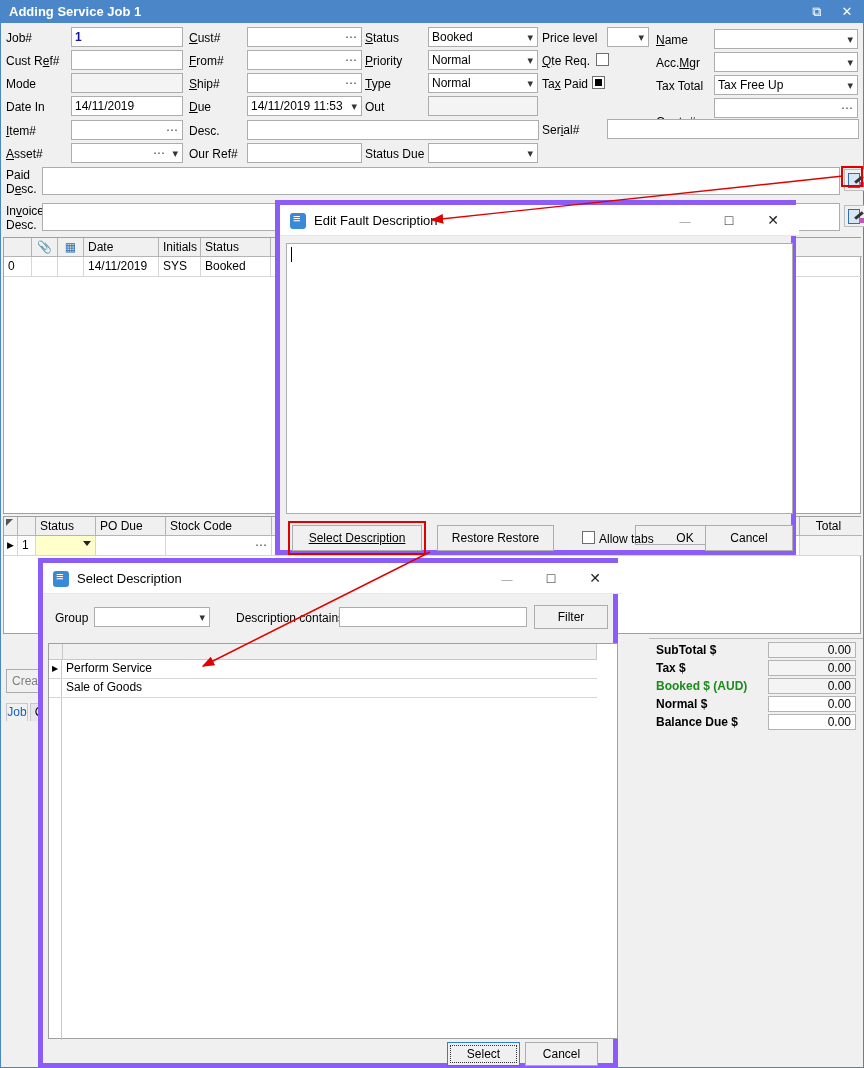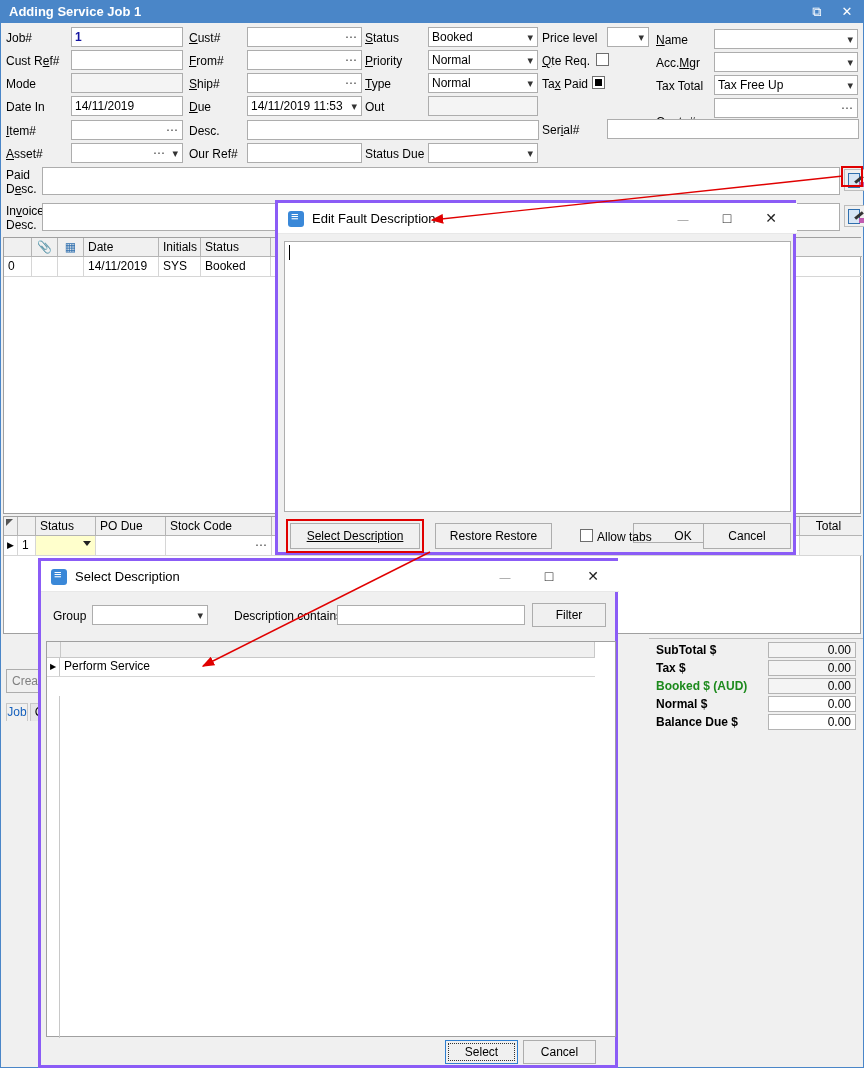--- a/index.html
+++ b/index.html
@@ -51,21 +51,21 @@
 
   
   #totals { left:648px; top:637px; width:214px; height:92px; background:#f0f0f0;
             border-top:1px solid #bdbdbd; }
   .tot-lbl { position:absolute; font-weight:bold; font-size:12px; left:7px; white-space:nowrap; }
   .tot-val { position:absolute; left:119px; width:88px; height:16px; border:1px solid #b4b4b4;
              background:#f4f4f4; font-size:12px; text-align:right; padding-right:4px; line-height:14px; }
   .tot-val.white { background:#ffffff; }
 
   
-  .dlg { position:absolute; background:#f0f0f0; border:3px solid #8b5cf6;
+  .dlg { position:absolute; background:#f0f0f0; border:5px solid #8b5cf6;
          box-shadow:0 0 0 0 rgba(0,0,0,0); }
   .dlg-tb { position:absolute; left:0; top:0; height:31px; background:#ffffff;
             border-bottom:1px solid #e8e8e8; }
   .dlg-tb .t { position:absolute; left:34px; top:8px; font-size:13px; color:#000; }
   .dlg-ico { position:absolute; left:10px; top:8px; width:16px; height:16px;
              background:#3a88d8; border-radius:3px; }
   .dlg-ico::after { content:"\2261"; position:absolute; left:3px; top:-2px; color:#fff;
                     font-size:13px; font-weight:bold; }
   .wbtn { position:absolute; top:0; height:31px; width:44px; text-align:center;
           line-height:31px; font-size:14px; color:#222; }
@@ -283,20 +283,24 @@
   <div class="btn" style="left:491px; top:42px; width:74px; height:24px; line-height:22px;">Filter</div>
 
   <div class="abs" style="left:5px; top:80px; width:570px; height:396px; background:#fff; border:1px solid #a0a0a0;">
     <div class="abs" style="left:0; top:0; width:14px; height:16px; background:#f0f0f0; border-right:1px solid #c8c8c8; border-bottom:1px solid #c8c8c8;"></div>
     <div class="abs" style="left:14px; top:0; width:534px; height:16px; background:#f0f0f0; border-bottom:1px solid #c8c8c8; border-right:1px solid #c8c8c8;"></div>
 
     <div class="abs" style="left:0; top:16px; width:548px; height:19px; border-bottom:1px solid #d6d6d6;">
       <span class="abs" style="left:0; top:0; width:13px; height:18px; border-right:1px solid #c8c8c8; font-size:8px; line-height:18px; text-align:center;">▶</span>
       <span class="abs" style="left:17px; top:1px; font-size:12px;">Perform Service</span>
     </div>
+    <div class="abs" style="left:0; top:35px; width:548px; height:19px; border-bottom:1px solid #d6d6d6;">
+      <span class="abs" style="left:0; top:0; width:13px; height:18px; border-right:1px solid #c8c8c8; font-size:8px; line-height:18px; text-align:center;"></span>
+      <span class="abs" style="left:17px; top:1px; font-size:12px;">Sale of Goods</span>
+    </div>
     <div class="abs" style="left:0; top:54px; width:13px; height:342px; border-right:1px solid #c8c8c8;"></div>
   </div>
 
   <div class="btn focus" style="left:404px; top:479px; width:73px; height:24px; line-height:22px;"><span style="position:relative; z-index:1;">Select</span></div>
   <div class="btn" style="left:482px; top:479px; width:73px; height:24px; line-height:22px;">Cancel</div>
 </div>
 
 <svg class="arrow-svg" width="864" height="1068">
   <defs>
     <marker id="ah" markerWidth="9" markerHeight="7" refX="8" refY="3.5" orient="auto">

